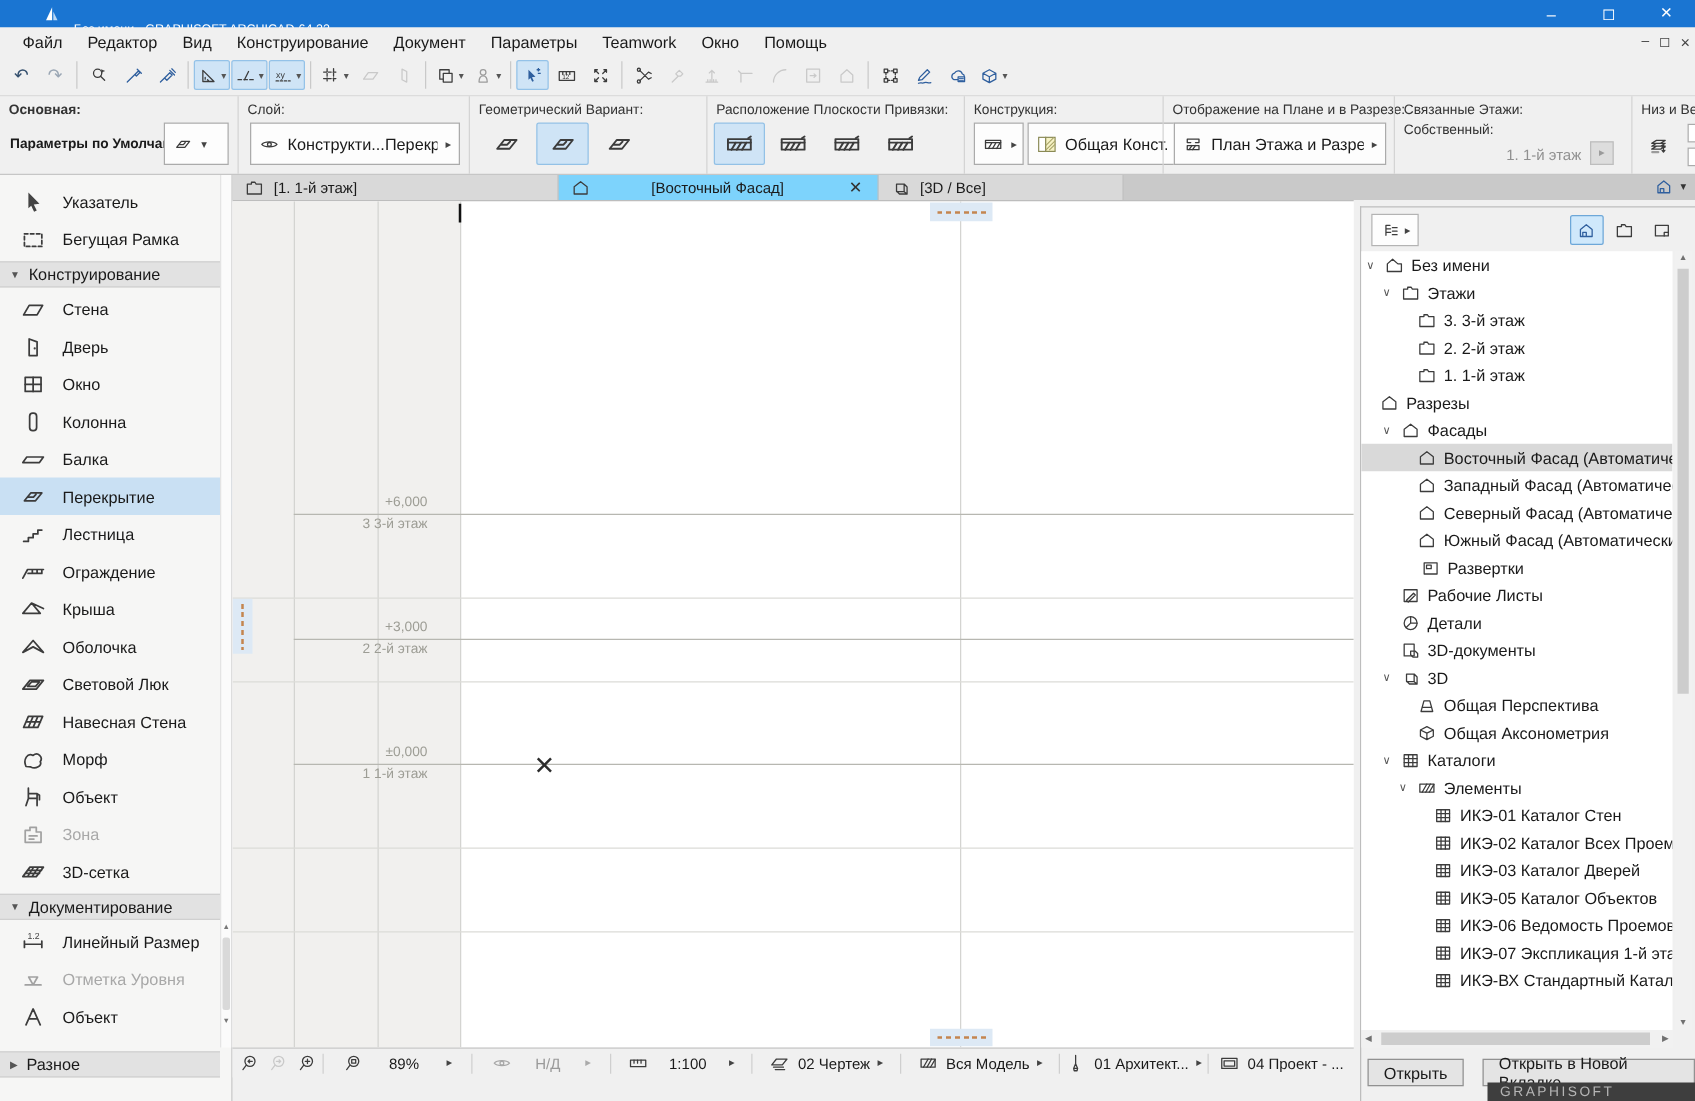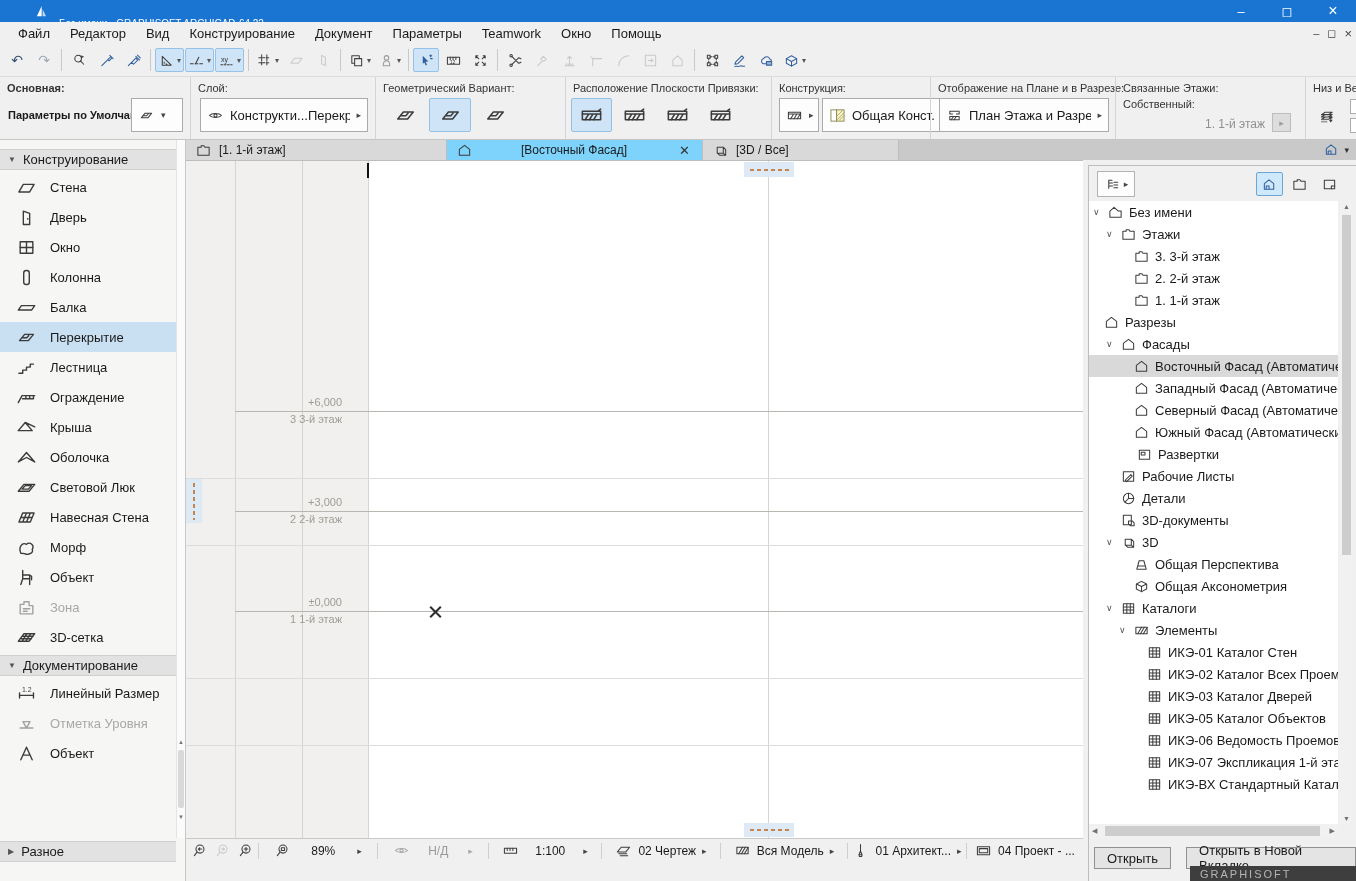--- a/index.html
+++ b/index.html
@@ -555,20 +555,39 @@
             <path d="M2 13.5 H7" stroke="#9b9b9b" stroke-width="2"></path>
           </svg>
         </span>
     </div>
     <div style="position:absolute;left:44px;top:22px;width:20px;height:15px;background:#fff;border:1px solid #ababab;"></div>
     <div style="position:absolute;left:44px;top:41px;width:20px;height:15px;background:#fff;border:1px solid #ababab;"></div>
   </div>
 </div>
 
 <div class="toolbox">
+  <div>
+
+  <div class="tbx-row">
+        <span class="icon js-icon">
+          <svg viewBox="0 0 16 16" width="15" height="15">
+            <path d="M5 2 L12 9.2 L8.4 9.6 L10.3 13.4 L8.6 14.2 L6.8 10.4 L5 12 Z" fill="#444"></path>
+          </svg>
+        </span>
+        <span>Указатель</span>
+      </div>
+      <div class="tbx-row">
+        <span class="icon js-icon">
+          <svg viewBox="0 0 16 16" width="15" height="15" fill="none" stroke="#3c3c3c" stroke-width="1.1" stroke-linecap="round" stroke-linejoin="round">
+            <rect x="2.5" y="4.5" width="11" height="8" stroke-dasharray="2.2 1.6"></rect>
+          </svg>
+        </span>
+        <span>Бегущая Рамка</span>
+      </div>
+    </div>
   <div class="tbx-header">
     <span class="tri">▼</span>
     <span>Конструирование</span>
   </div>
   <div>
 
   <div class="tbx-row">
         <span class="icon js-icon">
           <svg viewBox="0 0 16 16" width="15" height="15" fill="none" stroke="#3c3c3c" stroke-width="1.1" stroke-linecap="round" stroke-linejoin="round">
             <path d="M2 11.5 L5.5 5.5 H14 L10.5 11.5 Z"></path>

